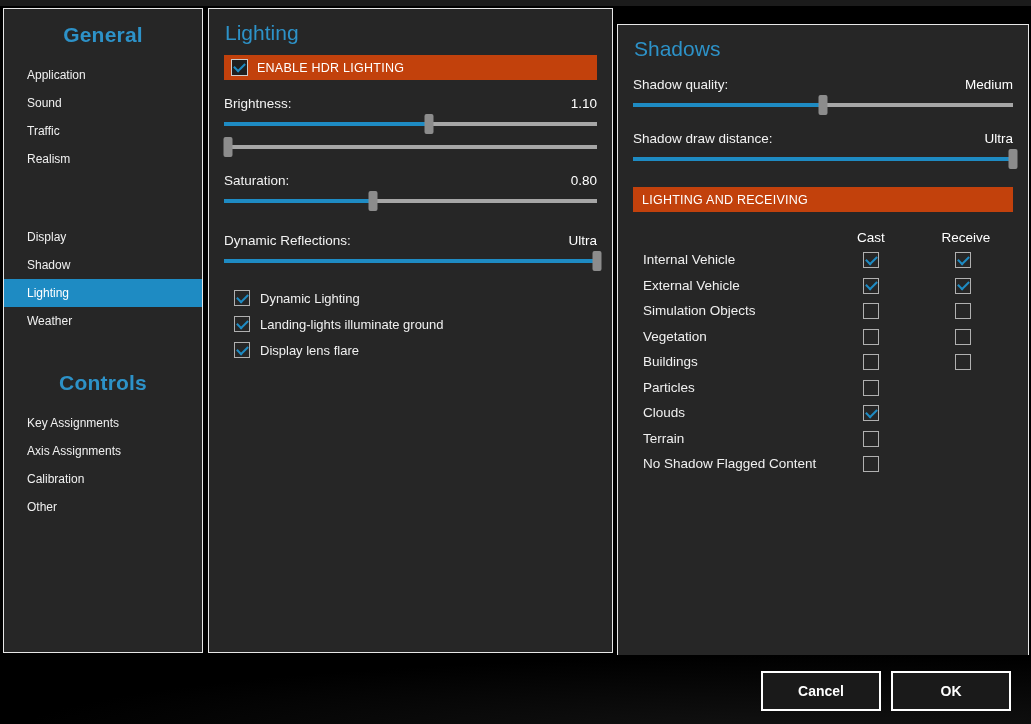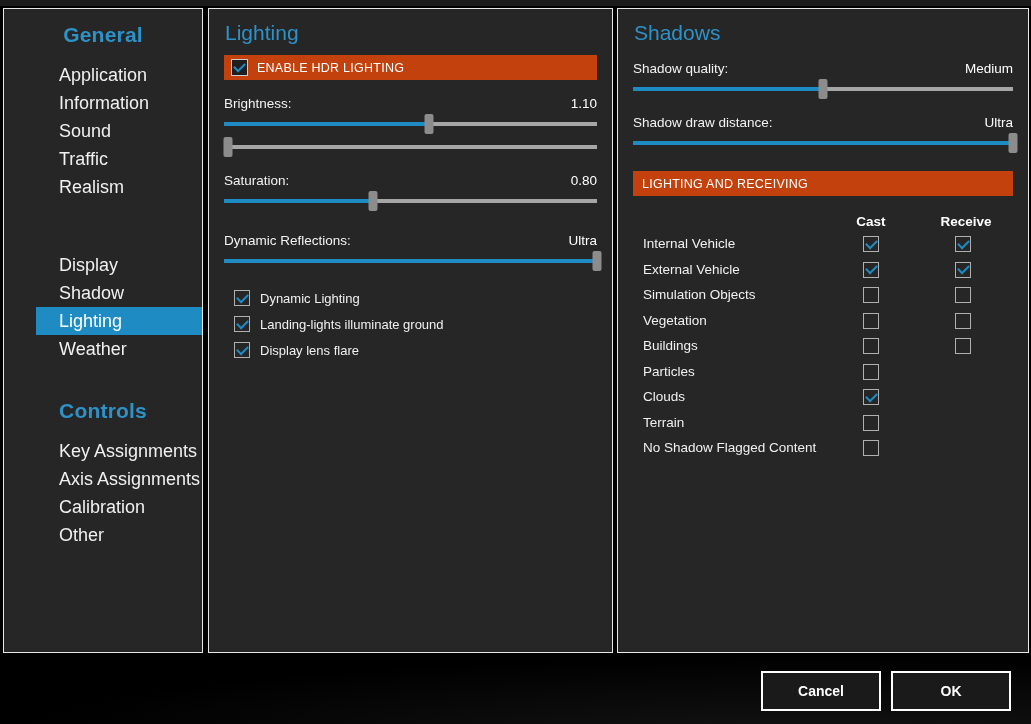--- a/index.html
+++ b/index.html
@@ -40,37 +40,36 @@
   }
   .side-group-title {
     color: #2d92c8;
     font-size: 21px;
     font-weight: bold;
     text-align: center;
     letter-spacing: .2px;
   }
   .side-item {
     color: #f0f0f0;
-    font-size: 18px;
+    font-size: 12px;
     padding: 4px 0 4px 23px;
     line-height: 20px;
     cursor: default;
-    margin-left: 32px;
   }
   .side-item.selected {
     background: #1e8bc3;
     color: #ffffff;
   }
   .side-spacer { height: 26px; }
   
   #lighting-panel {
     left: 208px; top: 8px; width: 405px; height: 645px;
   }
   #shadows-panel {
-    left: 617px; top: 8px; width: 412px; height: 645px;
+    left: 617px; top: 24px; width: 412px; height: 645px;
   }
   .panel-title {
     color: #2d92c8;
     font-size: 21px;
     padding: 12px 0 0 16px;
     font-weight: normal;
   }
   
   .blue-bar {
     background: #c2410c;
@@ -160,21 +159,21 @@
   
   .sh-table {
     margin: 18px 15px 0 15px;
     position: relative;
   }
   .sh-head {
     position: relative;
     height: 20px;
     color: #ffffff;
     font-size: 13.5px;
-    font-weight: bold;
+    font-weight: normal;
   }
   .sh-head .col-cast { position: absolute; left: 216px; width: 44px; text-align: center; }
   .sh-head .col-recv { position: absolute; left: 300px; width: 66px; text-align: center; }
   .sh-row {
     position: relative;
     height: 25.5px;
   }
   .sh-row .rlabel {
     position: absolute; left: 10px; top: 2px;
     color: #f0f0f0;
@@ -211,21 +210,20 @@
 <div id="root">
 
   <div class="topstrip"></div>
 
   <div class="panel" id="sidebar">
     <div id="sidebar-content">
         <div class="side-spacer" style="height: 14px;"></div>
         <div class="side-group-title">General</div>
         <div style="height: 14px;"></div>
         <div class="side-item">Application</div>
-        <div class="side-item">Information</div>
         <div class="side-item">Sound</div>
         <div class="side-item">Traffic</div>
         <div class="side-item">Realism</div>
         <div class="side-spacer" style="height: 36px;"></div>
         <div style="height: 14px;"></div>
         <div class="side-item">Display</div>
         <div class="side-item">Shadow</div>
         <div class="side-item selected">Lighting</div>
         <div class="side-item">Weather</div>
         <div class="side-spacer" style="height: 36px;"></div>

